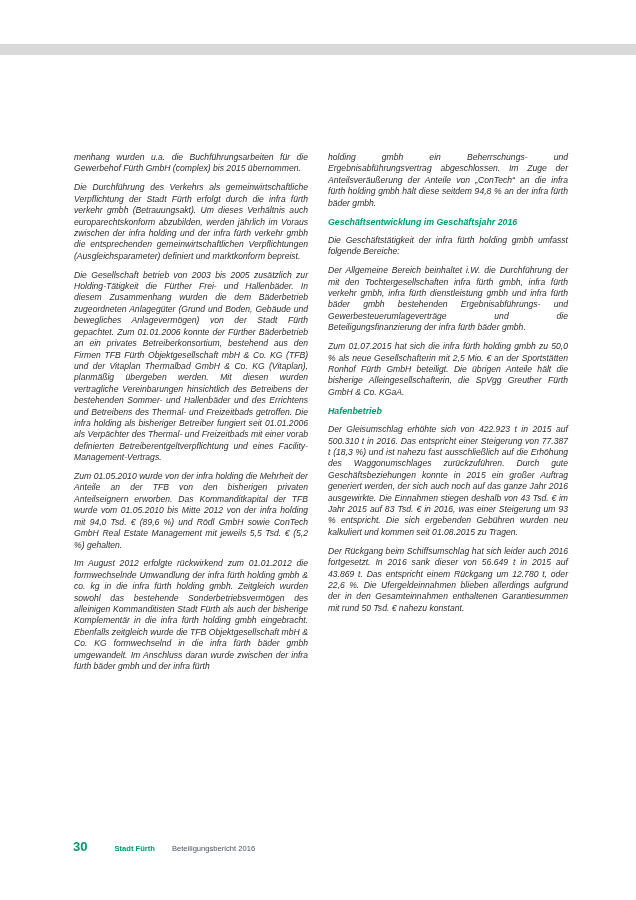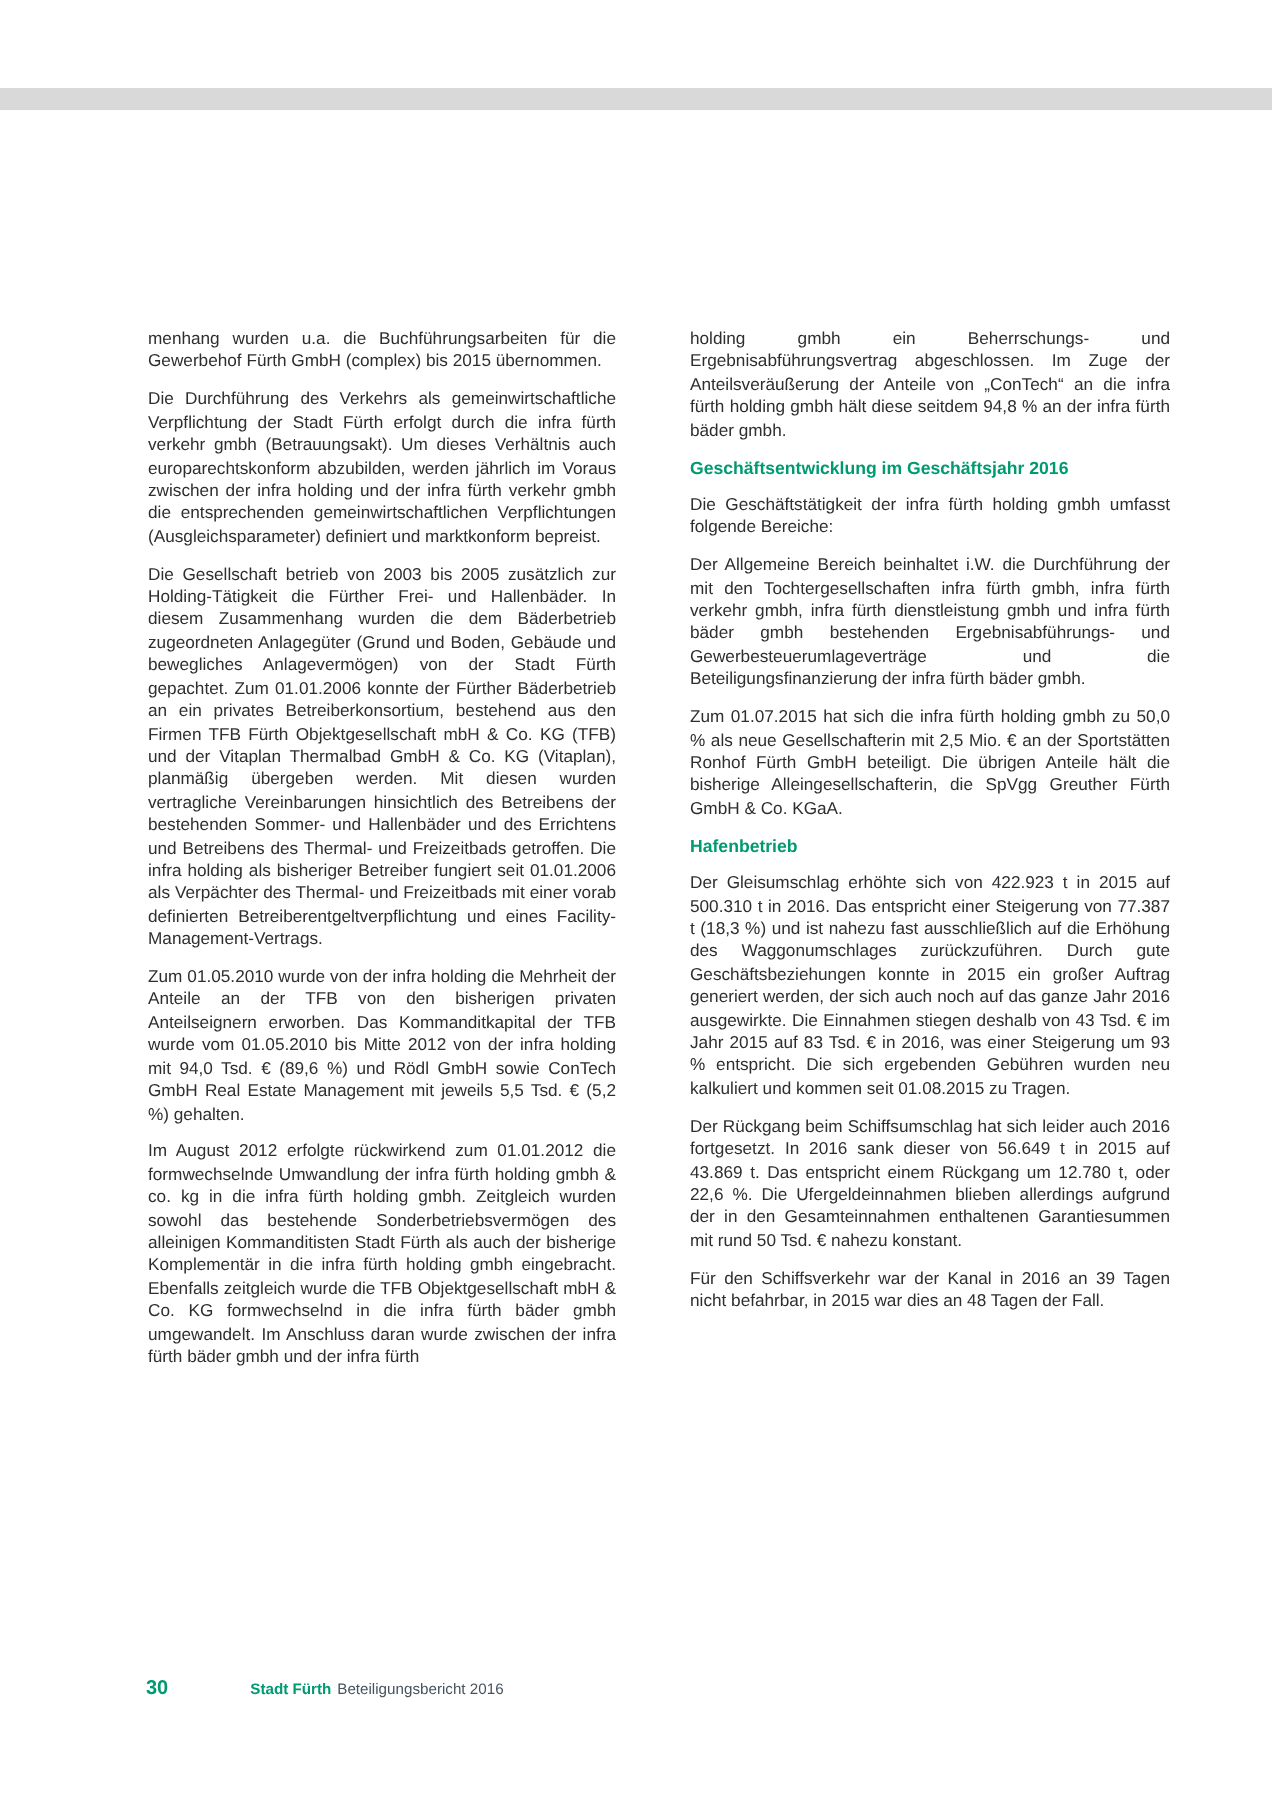--- a/index.html
+++ b/index.html
@@ -17,25 +17,26 @@
   .top-band {
     position: absolute;
     top: 44px;
     left: 0;
     width: 636px;
     height: 11px;
     background: var(--band-gray, #d9d9d9);
   }
   .columns {
     position: absolute;
-    top: 164px;
+    top: 152px;
     left: 74px;
     width: 500px;
     display: flex;
-    gap: 37px;
+    gap: 20px;
+    font-style: italic;
   }
   .col {
     flex: 0 0 auto;
   }
   .col.left  { width: 234px; }
   .col.right { width: 240px; }
   .col p {
     margin: 0 0 7.5px 0;
     font-size: 8.6px;
     line-height: 11.4px;
@@ -53,30 +54,30 @@
     text-align: left;
   }
   .footer {
     position: absolute;
     top: 839px;
     left: 73px;
     display: flex;
     align-items: baseline;
   }
   .footer .page-number {
-    font-size: 10px;
+    font-size: 13px;
     font-weight: 700;
     color: var(--accent-green, #009a70);
-    margin-right: 41px;
+    margin-right: 27px;
   }
   .footer .publisher {
     font-size: 7.6px;
     font-weight: 700;
     color: var(--accent-green, #009a70);
-    margin-right: 3px;
+    margin-right: 17px;
   }
   .footer .report-title {
     font-size: 7.6px;
     font-weight: 400;
     color: var(--footer-text, #46535f);
   }
 </style>
 </head>
 <body>
 
@@ -92,21 +93,20 @@
   </div>
   <div class="col right">
     <p>holding gmbh ein Beherrschungs- und Ergebnisabführungsvertrag abgeschlossen. Im Zuge der Anteilsveräußerung der Anteile von „ConTech“ an die infra fürth holding gmbh hält diese seitdem 94,8 % an der infra fürth bäder gmbh.</p>
     <div class="heading">Geschäftsentwicklung im Geschäftsjahr 2016</div>
     <p>Die Geschäftstätigkeit der infra fürth holding gmbh umfasst folgende Bereiche:</p>
     <p>Der Allgemeine Bereich beinhaltet i.W. die Durchführung der mit den Tochtergesellschaften infra fürth gmbh, infra fürth verkehr gmbh, infra fürth dienstleistung gmbh und infra fürth bäder gmbh bestehenden Ergebnisabführungs- und Gewerbesteuerumlageverträge und die Beteiligungsfinanzierung der infra fürth bäder gmbh.</p>
     <p>Zum 01.07.2015 hat sich die infra fürth holding gmbh zu 50,0 % als neue Gesellschafterin mit 2,5 Mio. € an der Sportstätten Ronhof Fürth GmbH beteiligt. Die übrigen Anteile hält die bisherige Alleingesellschafterin, die SpVgg Greuther Fürth GmbH &amp; Co. KGaA.</p>
     <div class="heading">Hafenbetrieb</div>
     <p>Der Gleisumschlag erhöhte sich von 422.923 t in 2015 auf 500.310 t in 2016. Das entspricht einer Steigerung von 77.387 t (18,3 %) und ist nahezu fast ausschließlich auf die Erhöhung des Waggonumschlages zurückzuführen. Durch gute Geschäftsbeziehungen konnte in 2015 ein großer Auftrag generiert werden, der sich auch noch auf das ganze Jahr 2016 ausgewirkte. Die Einnahmen stiegen deshalb von 43 Tsd. € im Jahr 2015 auf 83 Tsd. € in 2016, was einer Steigerung um 93 % entspricht. Die sich ergebenden Gebühren wurden neu kalkuliert und kommen seit 01.08.2015 zu Tragen.</p>
     <p>Der Rückgang beim Schiffsumschlag hat sich leider auch 2016 fortgesetzt. In 2016 sank dieser von 56.649 t in 2015 auf 43.869 t. Das entspricht einem Rückgang um 12.780 t, oder 22,6 %. Die Ufergeldeinnahmen blieben allerdings aufgrund der in den Gesamteinnahmen enthaltenen Garantiesummen mit rund 50 Tsd. € nahezu konstant.</p>
-    <p>Für den Schiffsverkehr war der Kanal in 2016 an 39 Tagen nicht befahrbar, in 2015 war dies an 48 Tagen der Fall.</p>
   </div>
 </div>
 
 <div class="footer">
   <span class="page-number">30</span>
   <span class="publisher">Stadt Fürth</span>
   <span class="report-title">Beteiligungsbericht 2016</span>
 </div>
 
 </body></html>

